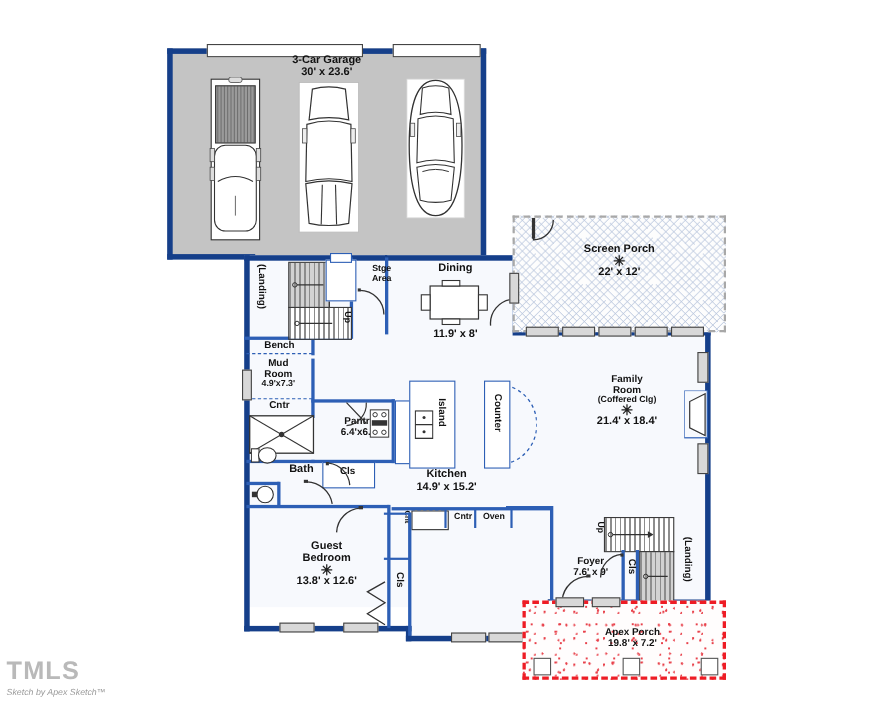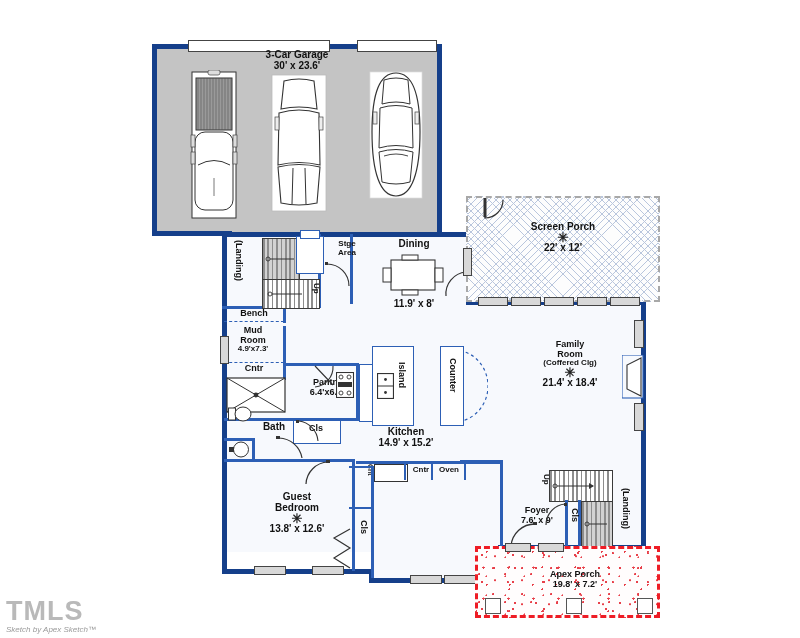--- a/index.html
+++ b/index.html
@@ -418,20 +418,20 @@
   <div class="lbl f9" style="left:520px;top:570px;width:110px;">
     <span class="nm">Apex Porch</span>
     <span class="dim">19.8' x 7.2'</span>
   </div>
   <div class="boxd" style="left:485px;top:598px;width:14px;height:14px;"></div>
   <div class="boxd" style="left:566px;top:598px;width:14px;height:14px;"></div>
   <div class="boxd" style="left:637px;top:598px;width:14px;height:14px;"></div>
   <div class="win" style="left:505px;top:543px;width:24px;height:7px;"></div>
   <div class="win" style="left:538px;top:543px;width:24px;height:7px;"></div>
 
-  <div class="wm" style="left:6px;top:596px;font-size:27px;">
+  <div class="wm" style="left:6px;top:596px;font-size:23px;">
     <span>TMLS</span>
   </div>
   <div class="wm2" style="left:6px;top:625px;font-size:8px;">
     <span>Sketch by Apex Sketch™</span>
   </div>
 
 </div>
 
 </body></html>

